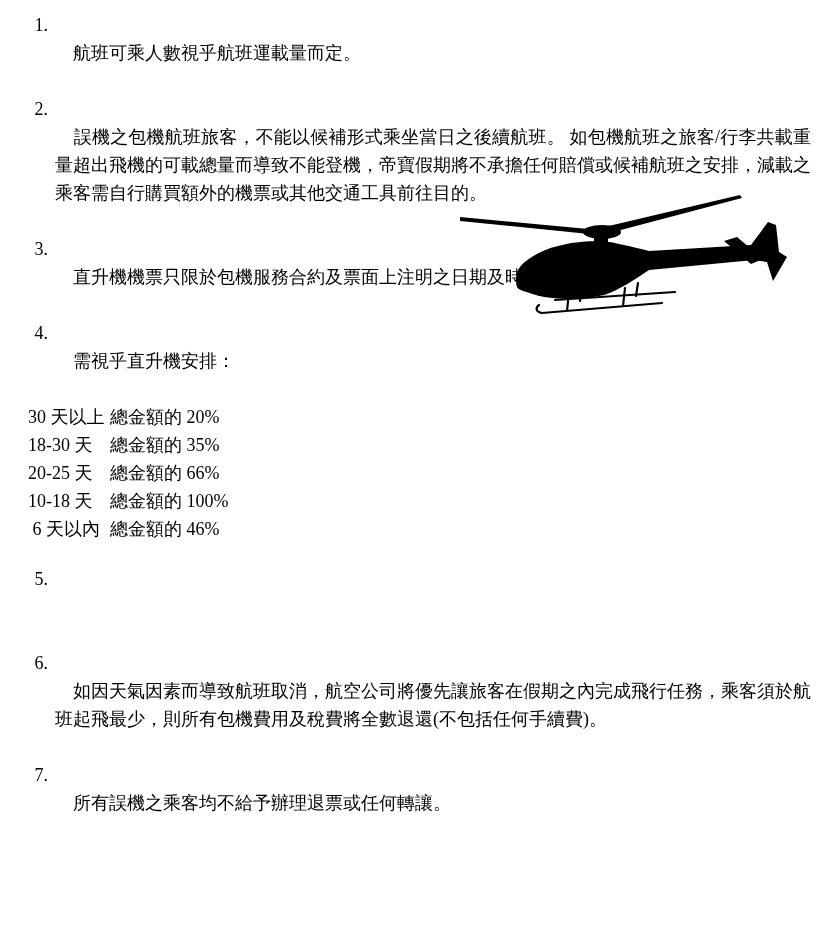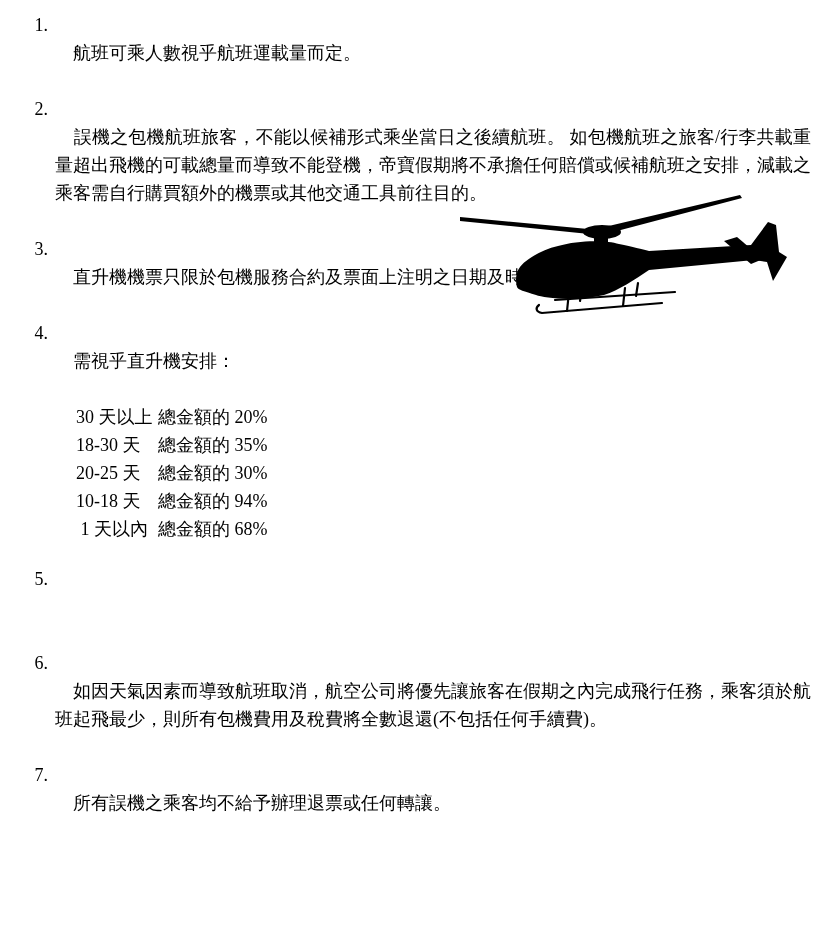--- a/index.html
+++ b/index.html
@@ -28,21 +28,21 @@
   .item .num{
     position:absolute;
     left:0;top:0;
     width:48px;
     text-align:right;
     white-space:nowrap;
   }
   .sched{margin:0;}
   .sched-row{
     display:flex;
-    padding-left:76px;
+    padding-left:28px;
     white-space:pre;
   }
   .sched-row .period{display:inline-block;width:82px;}
   .gap-before{margin-top:22px;}
   .heli{
     position:absolute;
     left:456px;top:184px;
     width:382px;height:142px;
     pointer-events:none;
   }
@@ -69,27 +69,27 @@
   </div>
 
   <div class="sched">
     <div class="sched-row">
       <span class="period">30 天以上</span><span class="fee">總金額的 20%</span>
     </div>
     <div class="sched-row">
       <span class="period">18-30 天</span><span class="fee">總金額的 35%</span>
     </div>
     <div class="sched-row">
-      <span class="period">20-25 天</span><span class="fee">總金額的 30%</span>
+      <span class="period">20-25 天</span><span class="fee">總金額的 66%</span>
     </div>
     <div class="sched-row">
-      <span class="period">10-18 天</span><span class="fee">總金額的 94%</span>
+      <span class="period">10-18 天</span><span class="fee">總金額的 100%</span>
     </div>
     <div class="sched-row">
-      <span class="period"> 1 天以內</span><span class="fee">總金額的 68%</span>
+      <span class="period"> 6 天以內</span><span class="fee">總金額的 46%</span>
     </div>
   </div>
 
   <div class="item gap-before">
     <span class="num">5.</span>
   </div>
 
   <div class="item">
     <span class="num">6.</span><span>如因天氣因素而導致航班取消，航空公司將優先讓旅客在假期之內完成飛行任務，乘客須於航班起飛最少，則所有包機費用及稅費將全數退還(不包括任何手續費)。</span>
   </div>

